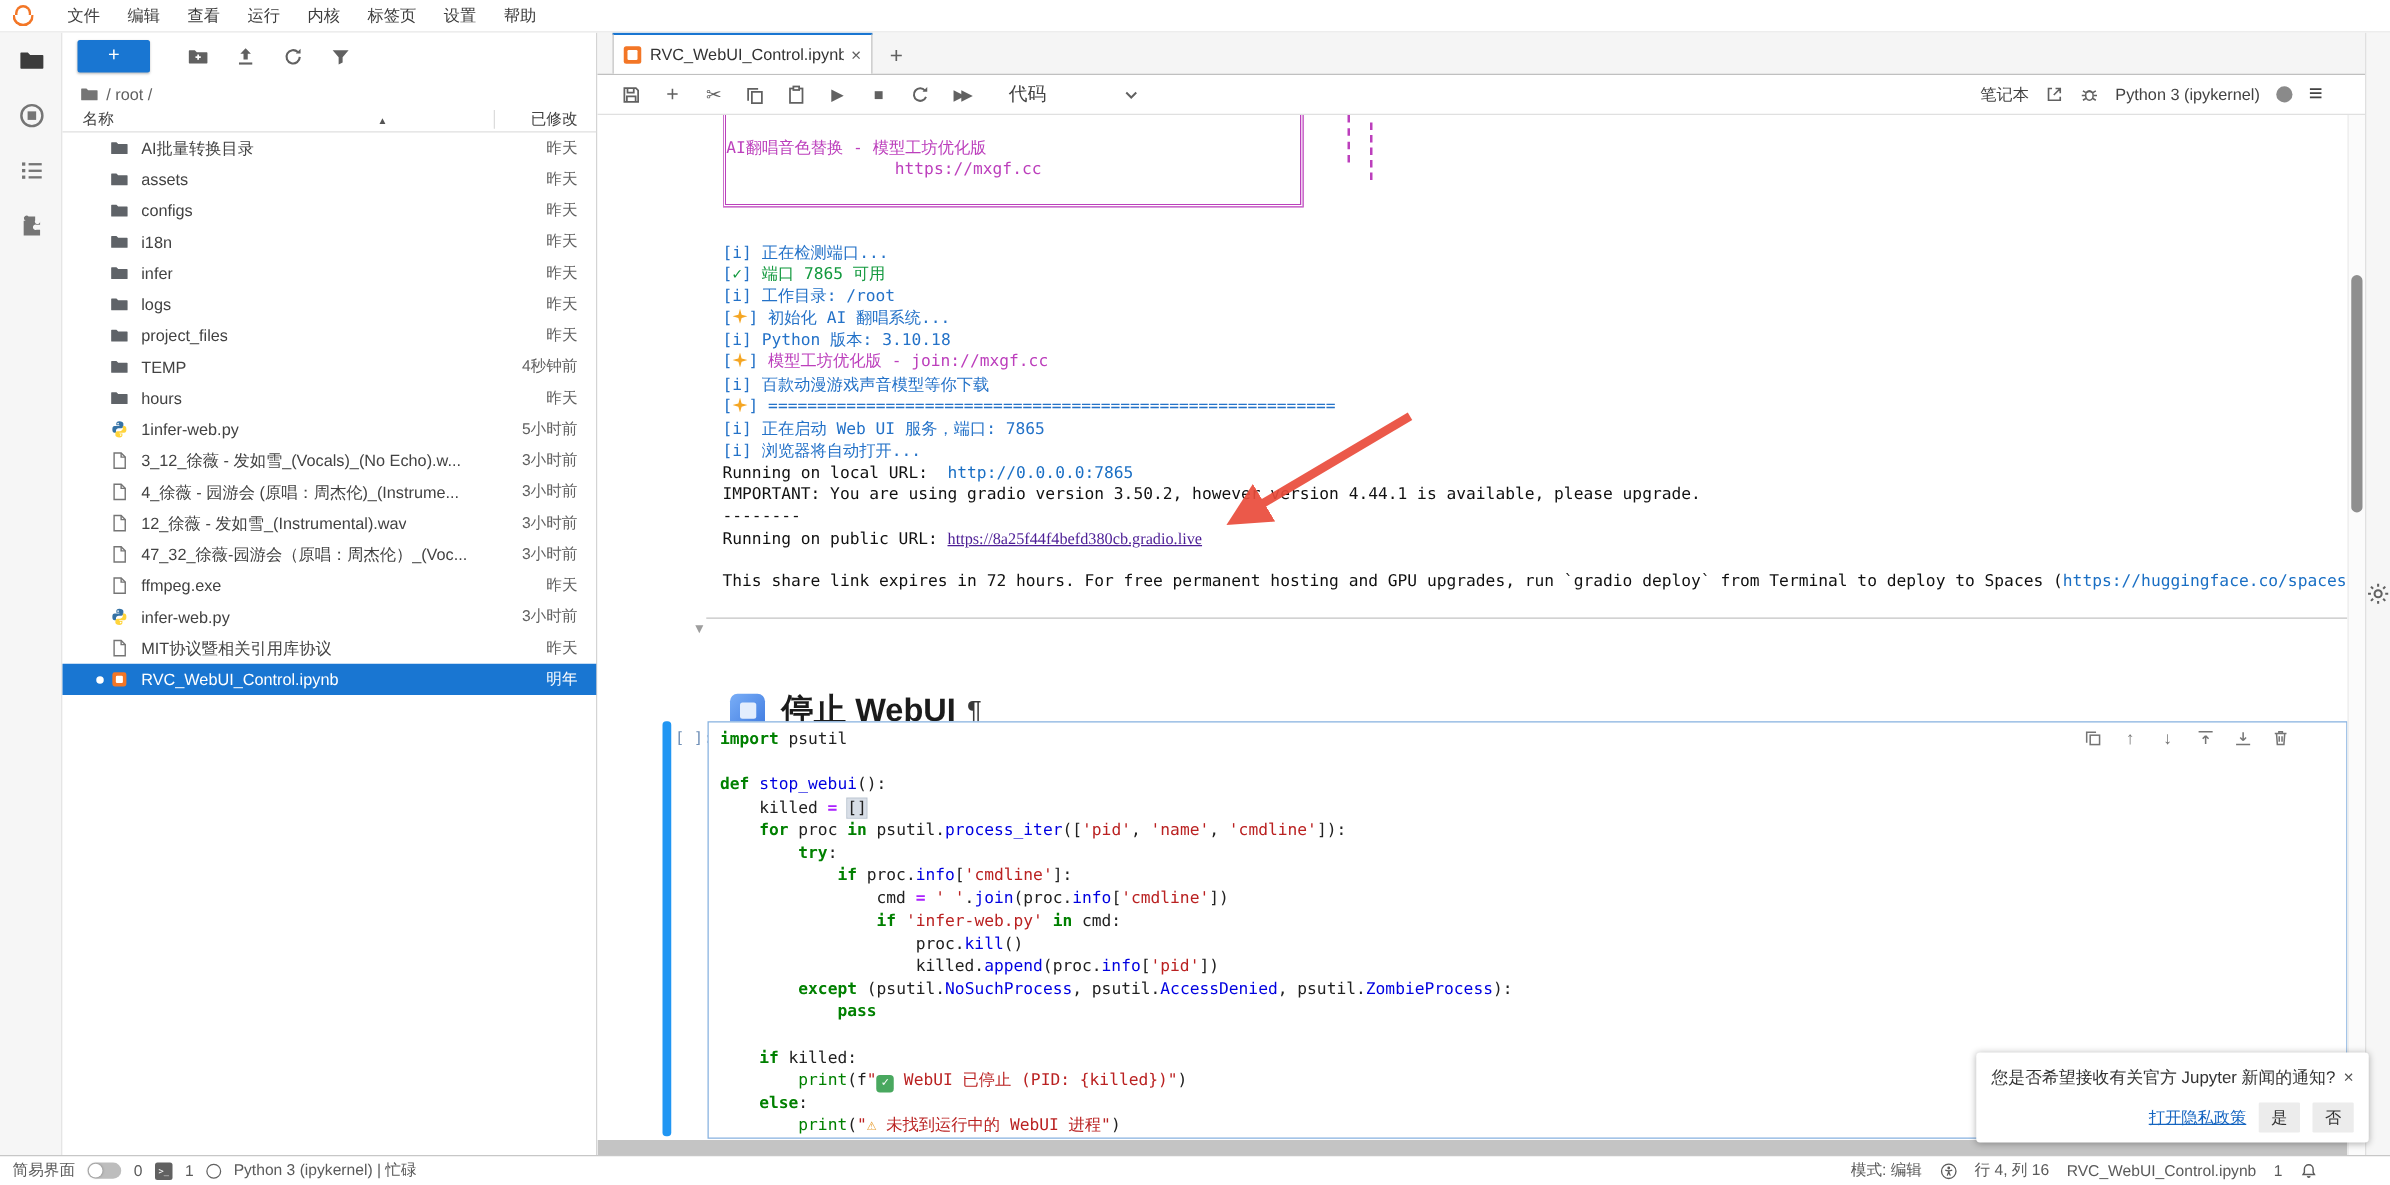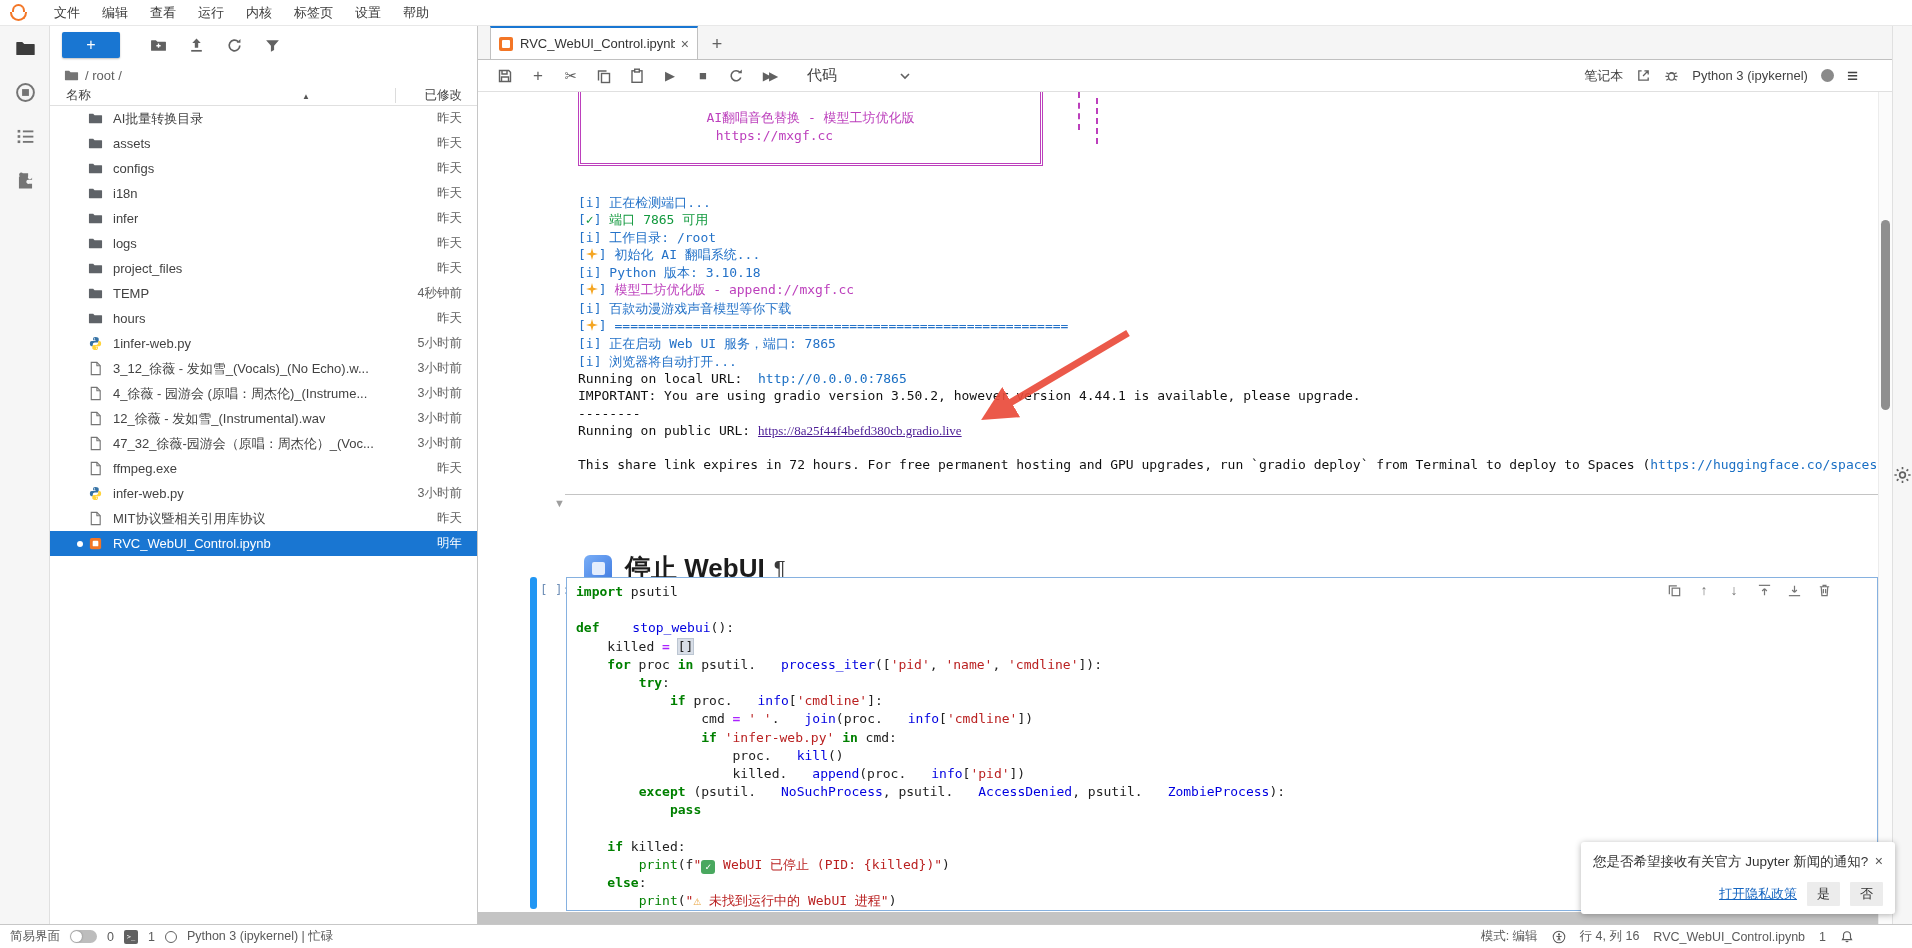--- a/index.html
+++ b/index.html
@@ -62,21 +62,21 @@
   #celltype .ic { width:12px; height:12px; color:#616161; }
   #nb-toolbar-right { margin-left:auto; display:flex; align-items:center; gap:13px; padding-right:34px; font-size:13px; color:#424242; }
   #nb-toolbar-right .ic { width:15px; height:15px; color:#616161; }
   #kernel-dot { width:13px; height:13px; border-radius:50%; background:#8a8a8a; }
   #hamburger { font-size:19px; color:#424242; }
 
   
   #nb-content { position:absolute; left:0; top:66px; right:0; height:832px; background:#fff; overflow:hidden; }
 
   #banner-box { position:absolute; left:100px; top:0; width:465px; height:74px; border-left:3px double #bc3fbc; border-right:3px double #bc3fbc; border-bottom:3px double #bc3fbc; font-family:"DejaVu Sans Mono",monospace; font-size:13px; color:#bc3fbc; }
-  #banner-line1 { position:absolute; top:17px; width:100%; text-align:center; }
+  #banner-line1 { position:absolute; top:17px; width:100%; }
   #banner-line2 { position:absolute; top:36px; width:100%; text-align:center; transform:translateX(-36px); }
   .deco-dash { position:absolute; width:0; border-left:2px dashed #bc3fbc; }
   #dash1 { left:600px; top:0; height:38px; }
   #dash2 { left:618px; top:6px; height:46px; }
 
   #output-lines { position:absolute; left:87px; top:102px; padding-left:13px; font-family:"DejaVu Sans Mono",monospace; font-size:13px; line-height:17.3px; white-space:pre; }
   .tk-b { color:#2472c8; } .tk-g { color:#12993e; } .tk-m { color:#bc3fbc; } .tk-k { color:#111; }
   .tk-url { color:#1a6fc4; } .tk-link { color:#4c1d95; text-decoration:underline;font-family:Liberation Serif, serif; }
   .tk-spark { display:inline-block; width:13px; vertical-align:-1px; } .tk-spark svg { width:12px; height:12px; display:inline; }
 
@@ -87,21 +87,21 @@
   .h-emoji { width:28px; height:28px; border-radius:6px; background:linear-gradient(135deg,#79aef7,#3f7ae0); display:inline-flex; align-items:center; justify-content:center; }
   .h-emoji::after { content:''; width:13px; height:13px; background:#e3edfd; border-radius:2px; }
   #heading-text { font-size:26px; font-weight:bold; color:#1b1b1b; margin-left:13px; }
   #heading-anchor { font-size:22px; color:#3a3a3a; margin-left:9px; }
 
   
   #cell-collapser { position:absolute; left:52px; top:485px; width:7px; height:332px; background:#2196f3; border-radius:3px; }
   #cell-prompt { position:absolute; left:62px; top:490px; font-family:"DejaVu Sans Mono",monospace; font-size:12.5px; color:#6f8fb7; }
   #cell-editor { position:absolute; left:88px; top:485px; width:1312px; height:334px; border:1px solid #86b1e0; background:#fff; overflow:hidden; }
   #code-lines { padding:5px 0 0 9px; font-family:"DejaVu Sans Mono",monospace; font-size:13px; line-height:18.2px; white-space:pre; }
-  .tk-kw { color:#008000; font-weight:bold; } .tk-bi { color:#008000; } .tk-fn { color:#0000e0;margin-left:25px; }
+  .tk-kw { color:#008000; font-weight:bold; } .tk-bi { color:#008000; } .tk-fn { color:#0000e0; }
   .tk-str { color:#ba2121; } .tk-op { color:#aa22ff; font-weight:bold; } .tk-t { color:#212121; }
   .tk-hl { color:#212121; background:#d8dee7; outline:1px solid #bcc6d2; }
   .tk-emok { display:inline-block; width:14px; height:14px; line-height:14px; background:#49a85f; color:#fff; border-radius:3px; text-align:center; font-size:10px; vertical-align:-1px; }
   .tk-emow { color:#e8a33d; }
 
   #cell-toolbar { position:absolute; top:490px; right:60px; display:flex; gap:14px; color:#757575; }
   #cell-toolbar .tbtn { width:16px; height:16px; display:flex; align-items:center; justify-content:center; font-size:14px; }
   #cell-toolbar .tbtn .ic { width:15px; height:15px; display:flex; align-items:center; justify-content:center; font-size:14px; }
 
   #bottom-band { position:absolute; left:0; bottom:0; right:14px; height:12px; background:#c4c4c4; }
@@ -502,21 +502,21 @@
       <div id="banner-line1">AI翻唱音色替换 - 模型工坊优化版</div>
       <div id="banner-line2">https://mxgf.cc</div>
     </div>
     <div class="deco-dash" id="dash1"></div>
     <div class="deco-dash" id="dash2"></div>
 
     <div id="output-lines"><div><span class="tk-b">[i] 正在检测端口...</span></div><div><span class="tk-b">[</span><span class="tk-g">✓</span><span class="tk-b">] </span><span class="tk-g">端口 7865 可用</span></div><div><span class="tk-b">[i] 工作目录: /root</span></div><div><span class="tk-b">[</span><span class="tk-spark"><svg viewBox="0 0 12 12">
               <path d="M6 0L7.3 4.7 12 6 7.3 7.3 6 12 4.7 7.3 0 6 4.7 4.7z" fill="#f5a623"></path>
             </svg></span><span class="tk-b">] 初始化 AI 翻唱系统...</span></div><div><span class="tk-b">[i] Python 版本: 3.10.18</span></div><div><span class="tk-b">[</span><span class="tk-spark"><svg viewBox="0 0 12 12">
               <path d="M6 0L7.3 4.7 12 6 7.3 7.3 6 12 4.7 7.3 0 6 4.7 4.7z" fill="#f5a623"></path>
-            </svg></span><span class="tk-b">] </span><span class="tk-m">模型工坊优化版 - append://mxgf.cc</span></div><div><span class="tk-b">[i] 百款动漫游戏声音模型等你下载</span></div><div><span class="tk-b">[</span><span class="tk-spark"><svg viewBox="0 0 12 12">
+            </svg></span><span class="tk-b">] </span><span class="tk-m">模型工坊优化版 - join://mxgf.cc</span></div><div><span class="tk-b">[i] 百款动漫游戏声音模型等你下载</span></div><div><span class="tk-b">[</span><span class="tk-spark"><svg viewBox="0 0 12 12">
               <path d="M6 0L7.3 4.7 12 6 7.3 7.3 6 12 4.7 7.3 0 6 4.7 4.7z" fill="#f5a623"></path>
             </svg></span><span class="tk-b">] ==========================================================</span></div><div><span class="tk-b">[i] 正在启动 Web UI 服务，端口: 7865</span></div><div><span class="tk-b">[i] 浏览器将自动打开...</span></div><div><span class="tk-k">Running on local URL:  </span><span class="tk-url">http://0.0.0.0:7865</span></div><div><span class="tk-k">IMPORTANT: You are using gradio version 3.50.2, however version 4.44.1 is available, please upgrade.</span></div><div><span class="tk-k">--------</span></div><div><span class="tk-k">Running on public URL: </span><span class="tk-link">https://8a25f44f4befd380cb.gradio.live</span></div><div>&nbsp;</div><div><span class="tk-k">This share link expires in 72 hours. For free permanent hosting and GPU upgrades, run `gradio deploy` from Terminal to deploy to Spaces (</span><span class="tk-url">https://huggingface.co/spaces</span><span class="tk-k">)</span></div></div>
 
     <div id="out-rule"></div>
     <div id="collapse-caret">▼</div>
 
     <div id="heading">
       <span class="h-emoji"></span>
       <span id="heading-text">停止 WebUI</span>
       <span id="heading-anchor">¶</span>

